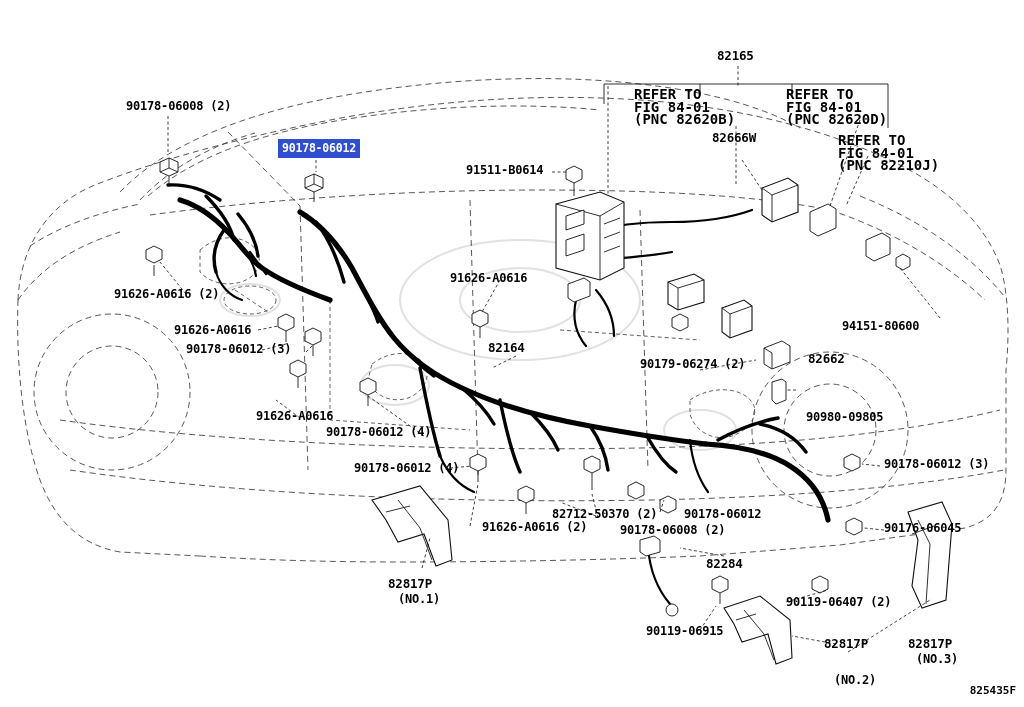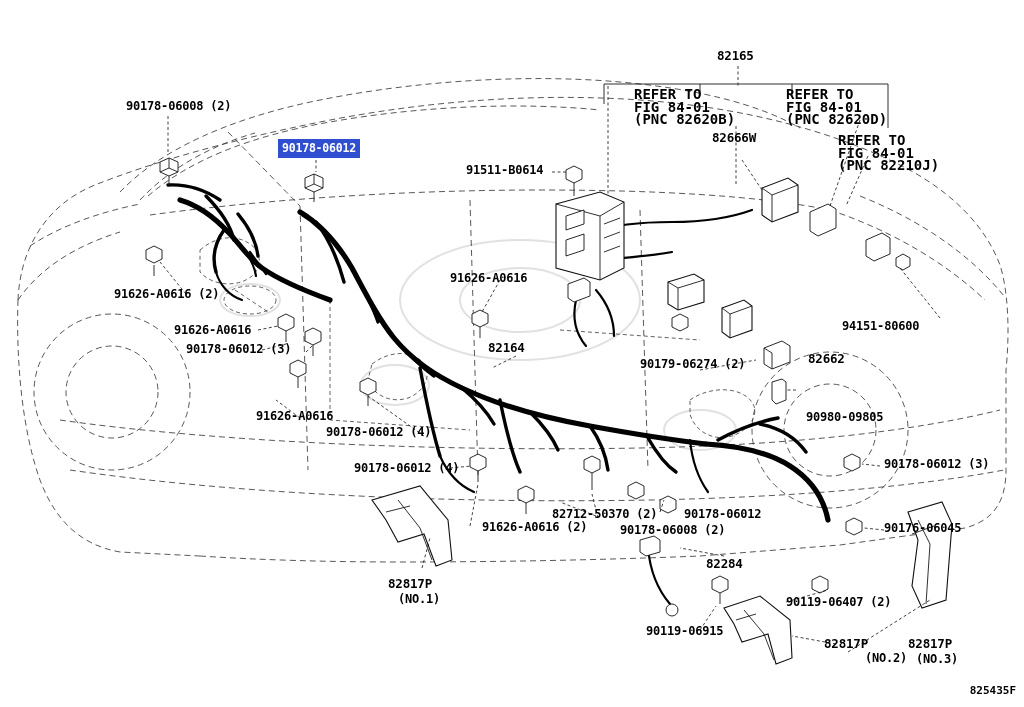--- a/index.html
+++ b/index.html
@@ -398,19 +398,19 @@
   <div class="lbl" style="left:646px; top:625px;">90119-06915</div>
   <div class="lbl" style="left:786px; top:596px;">90119-06407 (2)</div>
 
   <div class="lbl" style="left:884px; top:458px;">90178-06012 (3)</div>
   <div class="lbl" style="left:884px; top:522px;">90176-06045</div>
 
   <div class="lbl big" style="left:388px; top:578px;">82817P</div>
   <div class="lbl sub" style="left:398px; top:593px;">(NO.1)</div>
 
   <div class="lbl big" style="left:824px; top:638px;">82817P</div>
-  <div class="lbl sub" style="left:834px; top:652px;margin-left:31px;">(NO.2)</div>
+  <div class="lbl sub" style="left:834px; top:674px;">(NO.2)</div>
 
   <div class="lbl big" style="left:908px; top:638px;">82817P</div>
   <div class="lbl sub" style="left:916px; top:653px;">(NO.3)</div>
 
   <div class="code">825435F</div>
 </div>
 
 </body></html>

